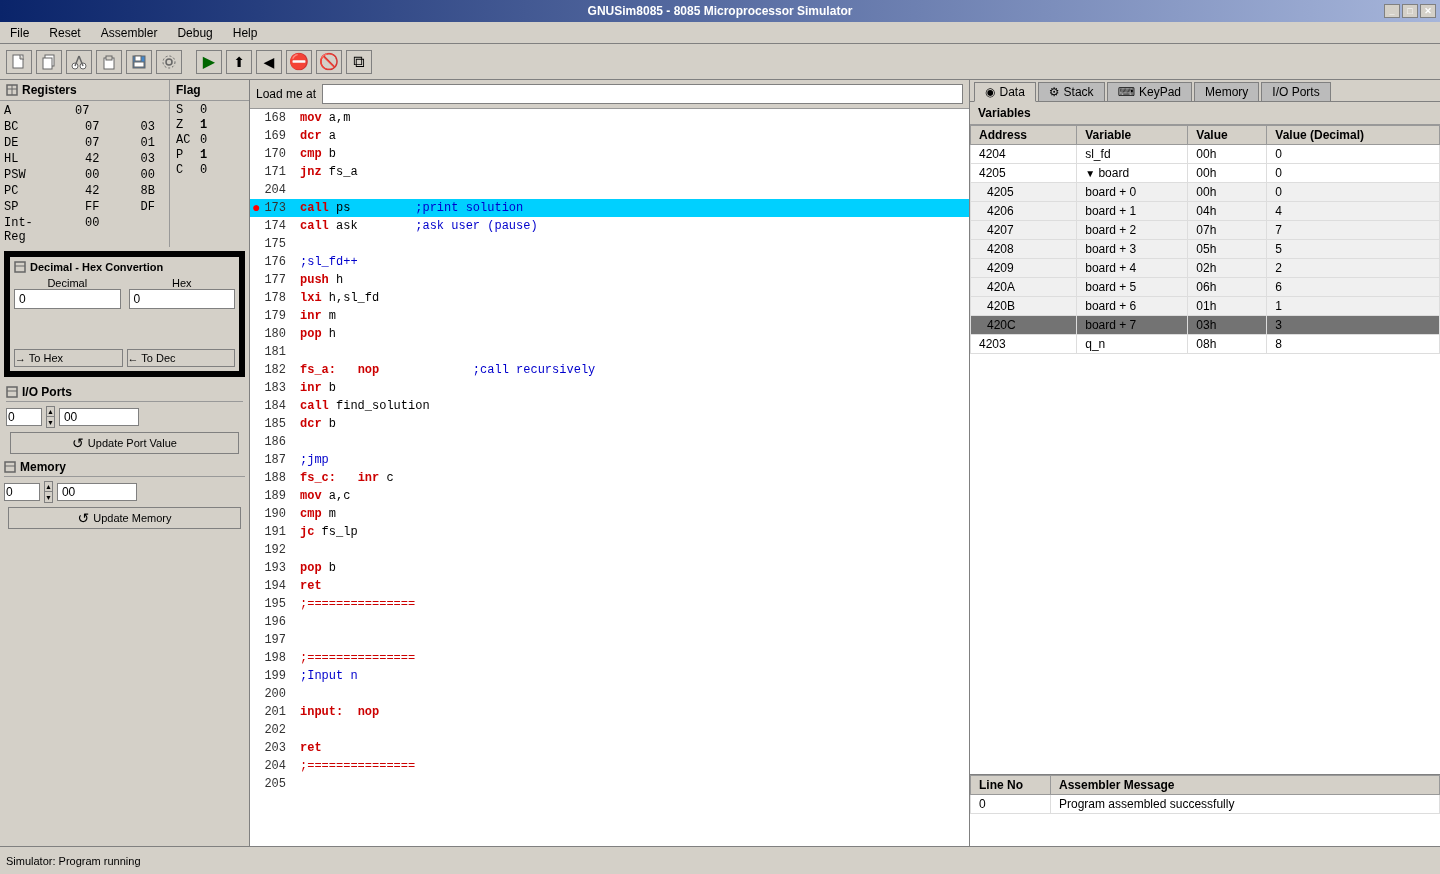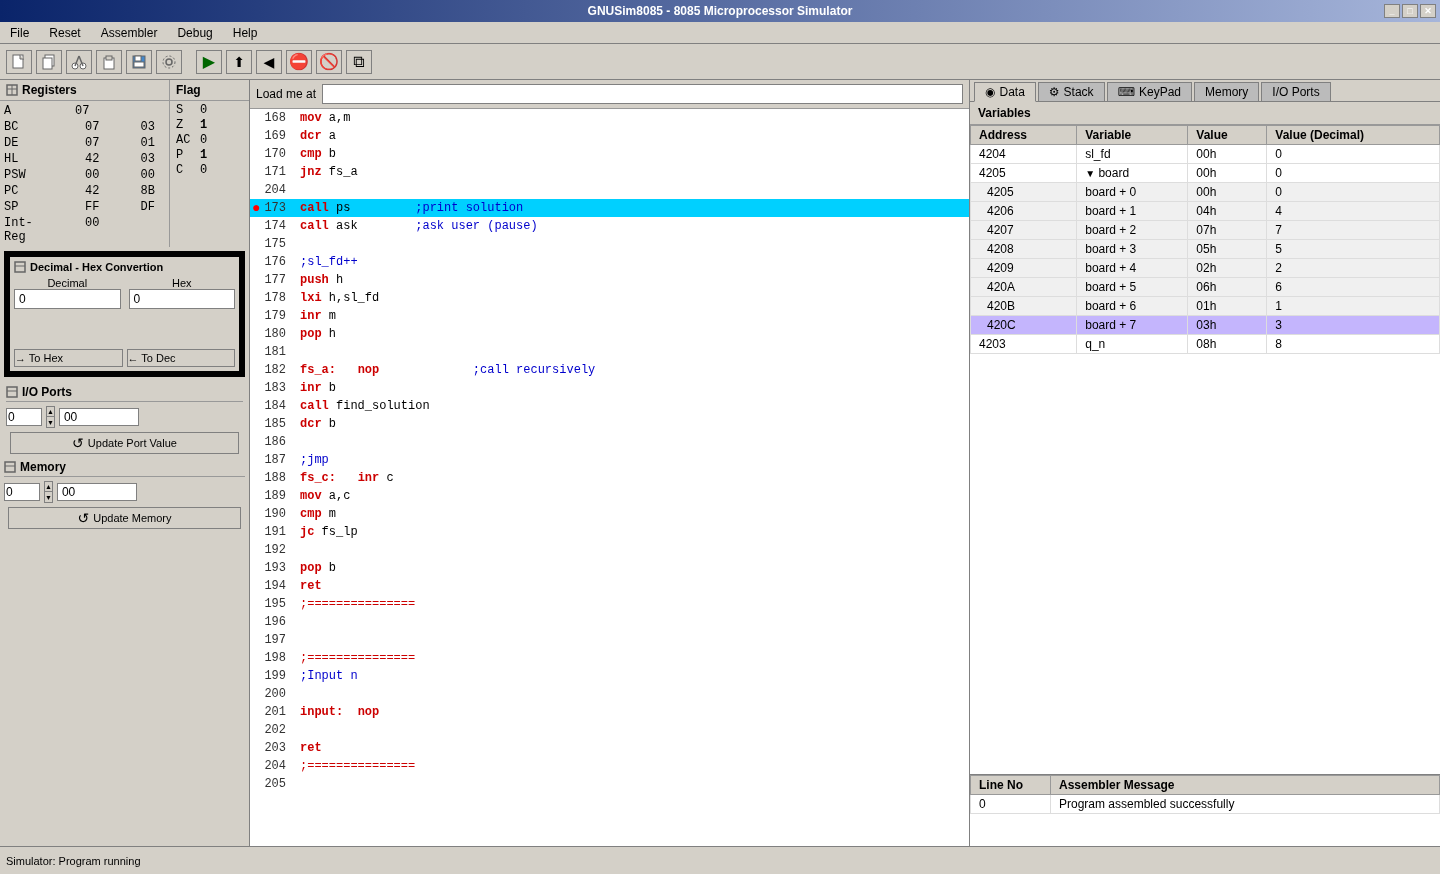--- a/index.html
+++ b/index.html
@@ -841,21 +841,21 @@
             <td style="padding-left:8px;">board + 5</td>
             <td>06h</td>
             <td>6</td>
           </tr>
           <tr style="background:#f0f0f0;">
             <td style="padding-left:16px;">420B</td>
             <td style="padding-left:8px;">board + 6</td>
             <td>01h</td>
             <td>1</td>
           </tr>
-          <tr style="background:#c4b5fd;">
+          <tr style="background:#737373;">
             <td style="padding-left:16px;">420C</td>
             <td style="padding-left:8px;">board + 7</td>
             <td>03h</td>
             <td>3</td>
           </tr>
           <tr>
             <td>4203</td>
             <td>q_n</td>
             <td>08h</td>
             <td>8</td>

